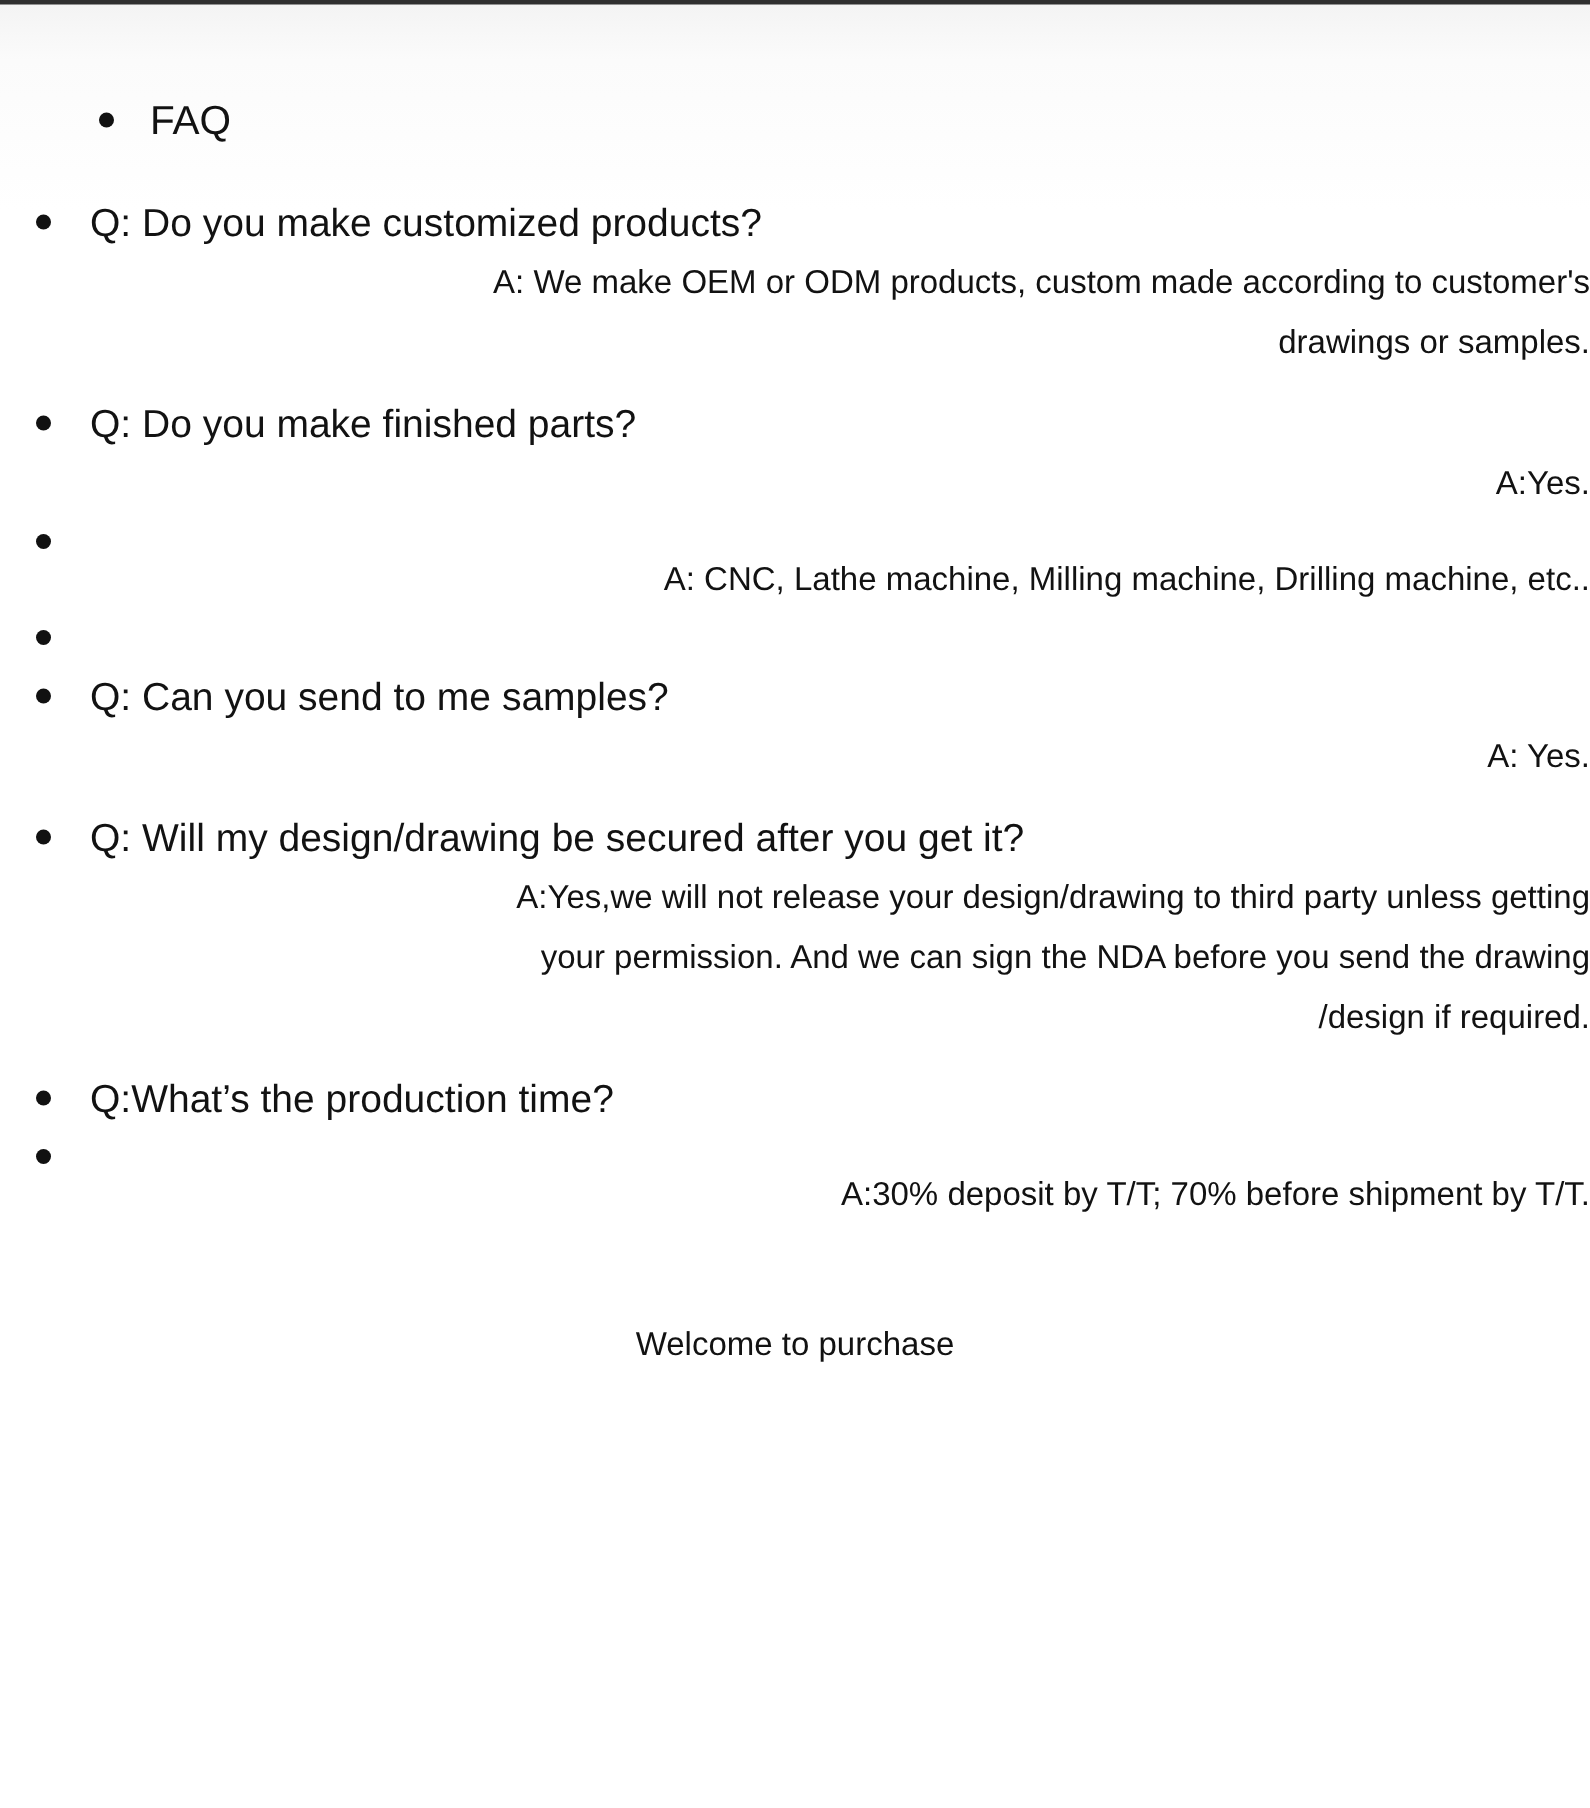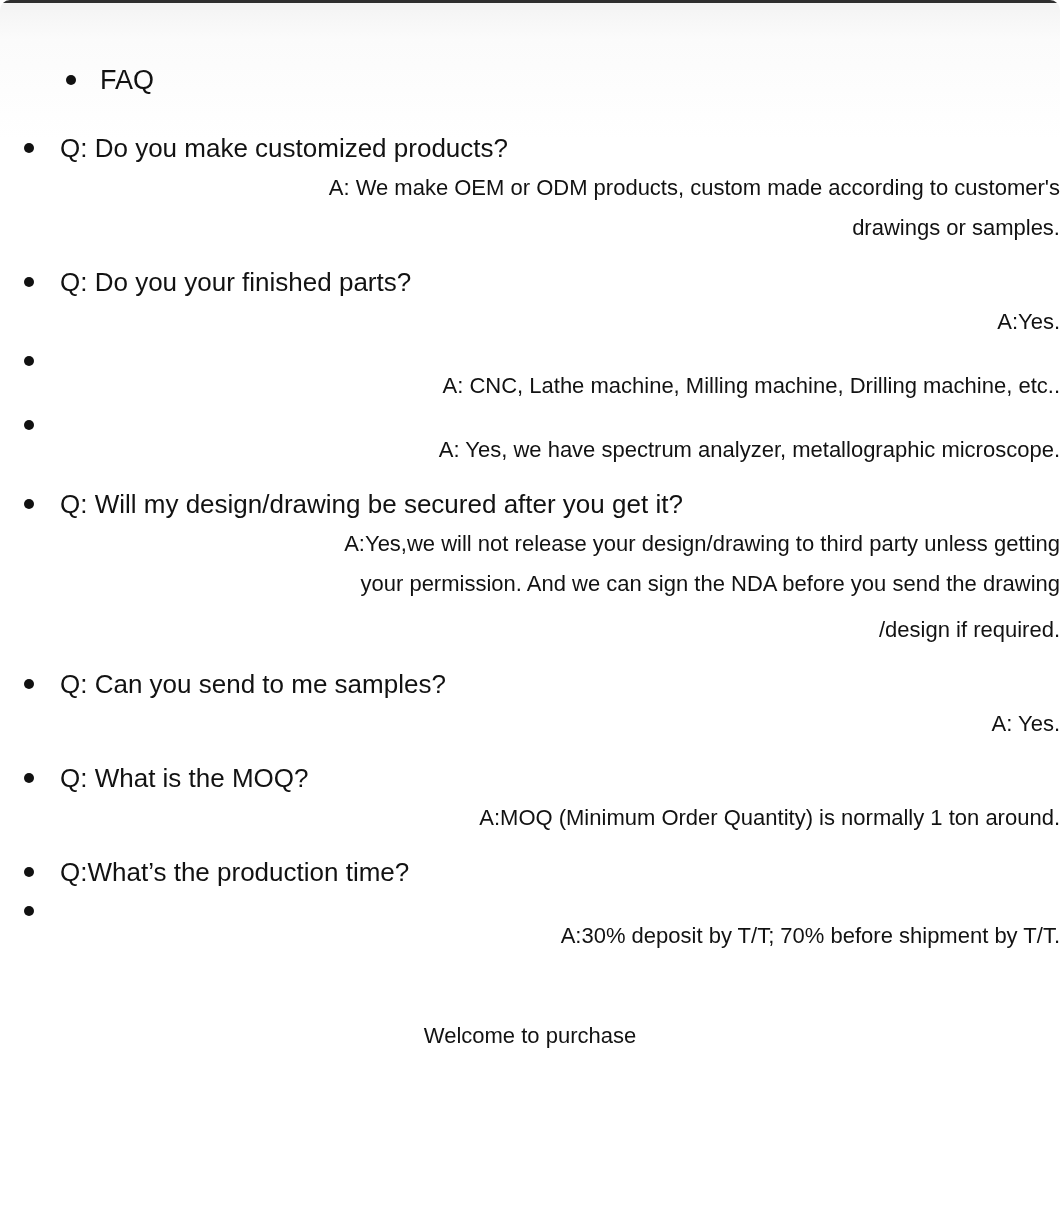--- a/index.html
+++ b/index.html
@@ -9,21 +9,20 @@
   }
   .page {
     position: relative;
     width: 1060px;
     height: 1205px;
     box-sizing: border-box;
     background: linear-gradient(#f3f3f3 0px, #fbfbfb 40px, #ffffff 140px);
     font-family: "Liberation Sans", "DejaVu Sans", sans-serif;
     color: #121212;
     overflow: hidden;
-    border-radius: 10px;
   }
   .top-bar {
     position: absolute;
     top: 0; left: 0;
     width: 100%;
     height: 3px;
     background: #2f2f2f;
   }
   .faq-header {
     margin: 60px 0 0 66px;
@@ -86,58 +85,50 @@
         <div class="q-row">
           <span class="bullet"></span>
           <span class="q-text">Q: Do you make customized products?</span>
         </div>
         <div class="a-line">A: We make OEM or ODM products, custom made according to customer's</div>
         <div class="a-line cont">drawings or samples.</div>
       </div>
       <div class="qa-item">
         <div class="q-row">
           <span class="bullet"></span>
-          <span class="q-text">Q: Do you your finished parts?</span>
+          <span class="q-text">Q: Do you make finished parts?</span>
         </div>
         <div class="a-line">A:Yes.</div>
       </div>
       <div class="qa-item">
         <div class="q-row">
           <span class="bullet"></span>
         </div>
         <div class="a-line">A: CNC, Lathe machine, Milling machine, Drilling machine, etc..</div>
       </div>
       <div class="qa-item">
         <div class="q-row">
           <span class="bullet"></span>
         </div>
-        <div class="a-line">A: Yes, we have spectrum analyzer, metallographic microscope.</div>
-      </div>
-      <div class="qa-item">
-        <div class="q-row">
-          <span class="bullet"></span>
-          <span class="q-text">Q: Will my design/drawing be secured after you get it?</span>
-        </div>
-        <div class="a-line">A:Yes,we will not release your design/drawing to third party unless getting</div>
-        <div class="a-line cont">your permission. And we can sign the NDA before you send the drawing</div>
-        <div class="a-line cont">/design if required.</div>
       </div>
       <div class="qa-item">
         <div class="q-row">
           <span class="bullet"></span>
           <span class="q-text">Q: Can you send to me samples?</span>
         </div>
         <div class="a-line">A: Yes.</div>
       </div>
       <div class="qa-item">
         <div class="q-row">
           <span class="bullet"></span>
-          <span class="q-text">Q: What is the MOQ?</span>
+          <span class="q-text">Q: Will my design/drawing be secured after you get it?</span>
         </div>
-        <div class="a-line">A:MOQ (Minimum Order Quantity) is normally 1 ton around.</div>
+        <div class="a-line">A:Yes,we will not release your design/drawing to third party unless getting</div>
+        <div class="a-line cont">your permission. And we can sign the NDA before you send the drawing</div>
+        <div class="a-line cont">/design if required.</div>
       </div>
       <div class="qa-item">
         <div class="q-row">
           <span class="bullet"></span>
           <span class="q-text">Q:What’s the production time?</span>
         </div>
       </div>
       <div class="qa-item">
         <div class="q-row">
           <span class="bullet"></span>

